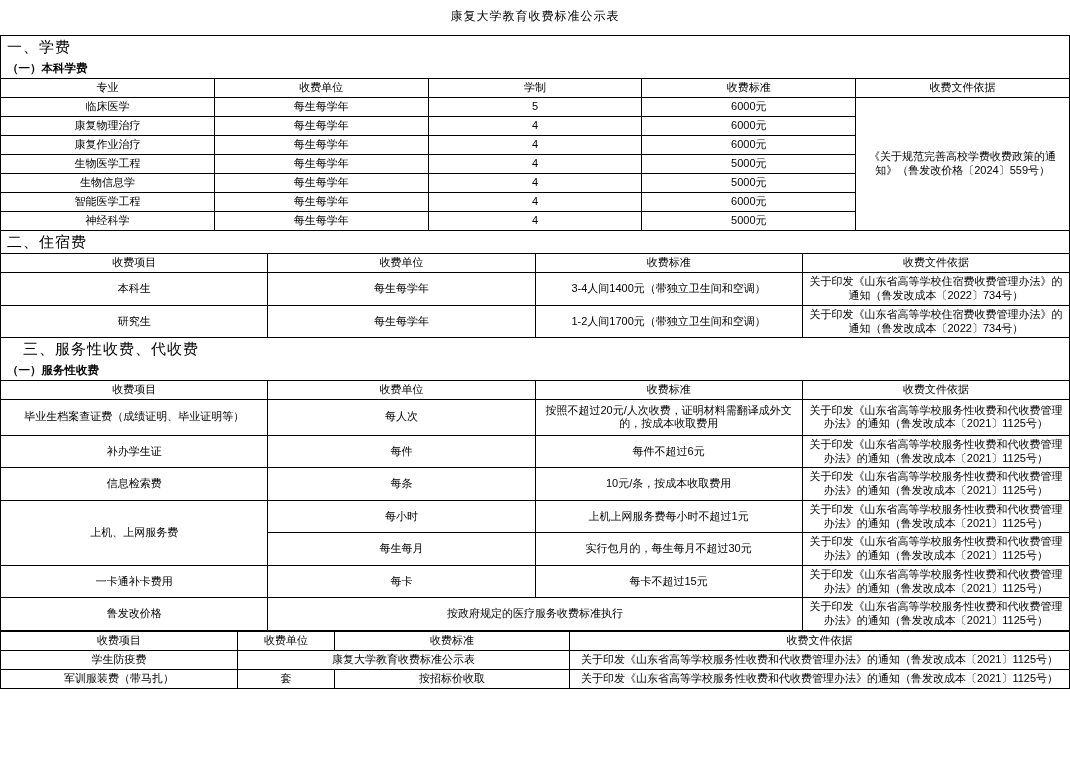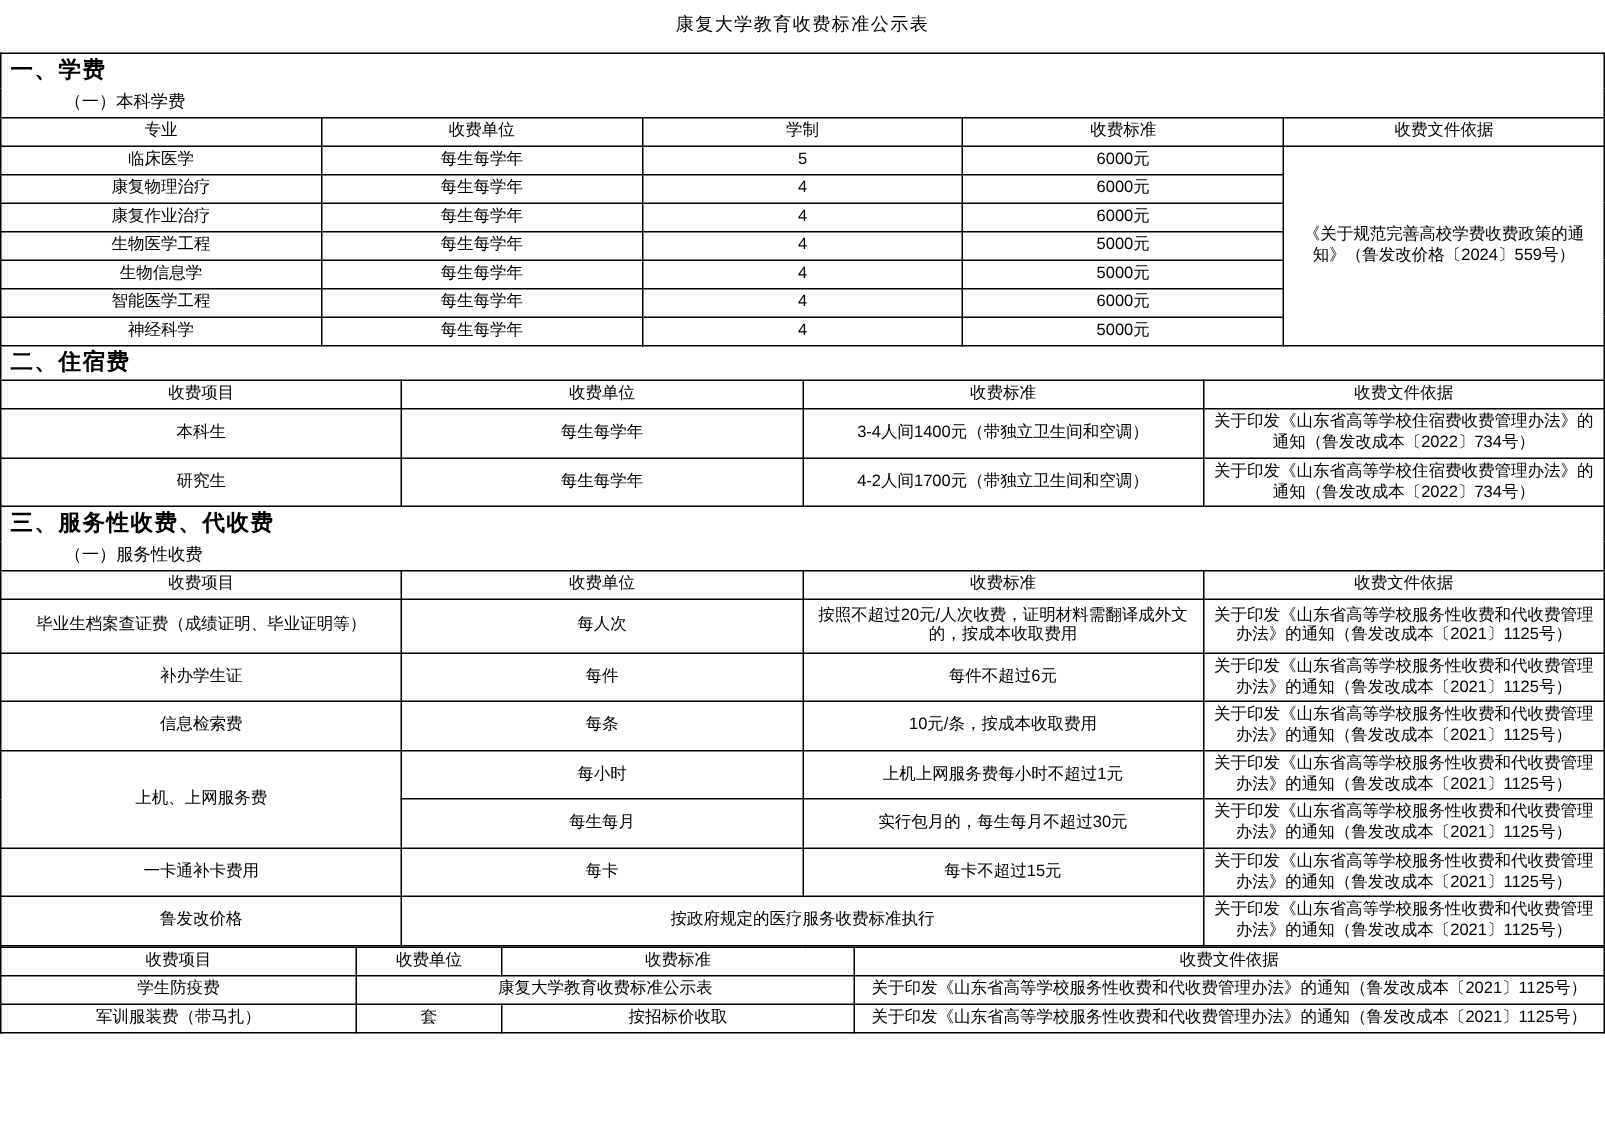--- a/index.html
+++ b/index.html
@@ -23,29 +23,28 @@
   }
   .doc-title {
     text-align: center;
     font-size: 12px;
     font-weight: normal;
     letter-spacing: 1px;
     padding: 8px 0 10px 0;
   }
   .section-head {
     font-size: 15px;
-    font-weight: bold;
+    font-weight: normal;
     padding: 4px 0 4px 6px;
     letter-spacing: 1px;
   }
   .sub-head {
     font-size: 11.5px;
-    font-weight: normal;
+    font-weight: bold;
     padding: 2px 0 2px 6px;
-    margin-left: 36px;
   }
   table {
     border-collapse: collapse;
     width: 1070px;
     table-layout: fixed;
   }
   table td, table th {
     border: 1px solid #000000;
     font-weight: normal;
     font-size: 11px;
@@ -148,31 +147,31 @@
     </tr>
     <tr class="tall">
       <td>本科生</td>
       <td>每生每学年</td>
       <td>3-4人间1400元（带独立卫生间和空调）</td>
       <td>关于印发《山东省高等学校住宿费收费管理办法》的通知（鲁发改成本〔2022〕734号）</td>
     </tr>
     <tr class="tall">
       <td>研究生</td>
       <td>每生每学年</td>
-      <td>4-2人间1700元（带独立卫生间和空调）</td>
+      <td>1-2人间1700元（带独立卫生间和空调）</td>
       <td>关于印发《山东省高等学校住宿费收费管理办法》的通知（鲁发改成本〔2022〕734号）</td>
     </tr>
   </tbody>
     </table>
 
   <table style="border-top:0;">
     <tbody>
         <tr>
       <td colspan="4" class="left-pad" style="border-top:0;border-bottom:0;">
-        <span class="section-head" style="display:inline-block;padding:0;">三、服务性收费、代收费</span>
+        <span class="section-head" style="display:inline-block;padding:0;margin-left:16px;">三、服务性收费、代收费</span>
       </td>
     </tr>
     <tr>
       <td colspan="4" class="left-pad" style="border-top:0;border-bottom:0;">
         <span class="sub-head" style="display:inline-block;padding:0;">（一）服务性收费</span>
       </td>
     </tr>
     <tr class="r-h">
       <td style="width:230px;">收费项目</td>
       <td style="width:90px;">收费单位</td>

